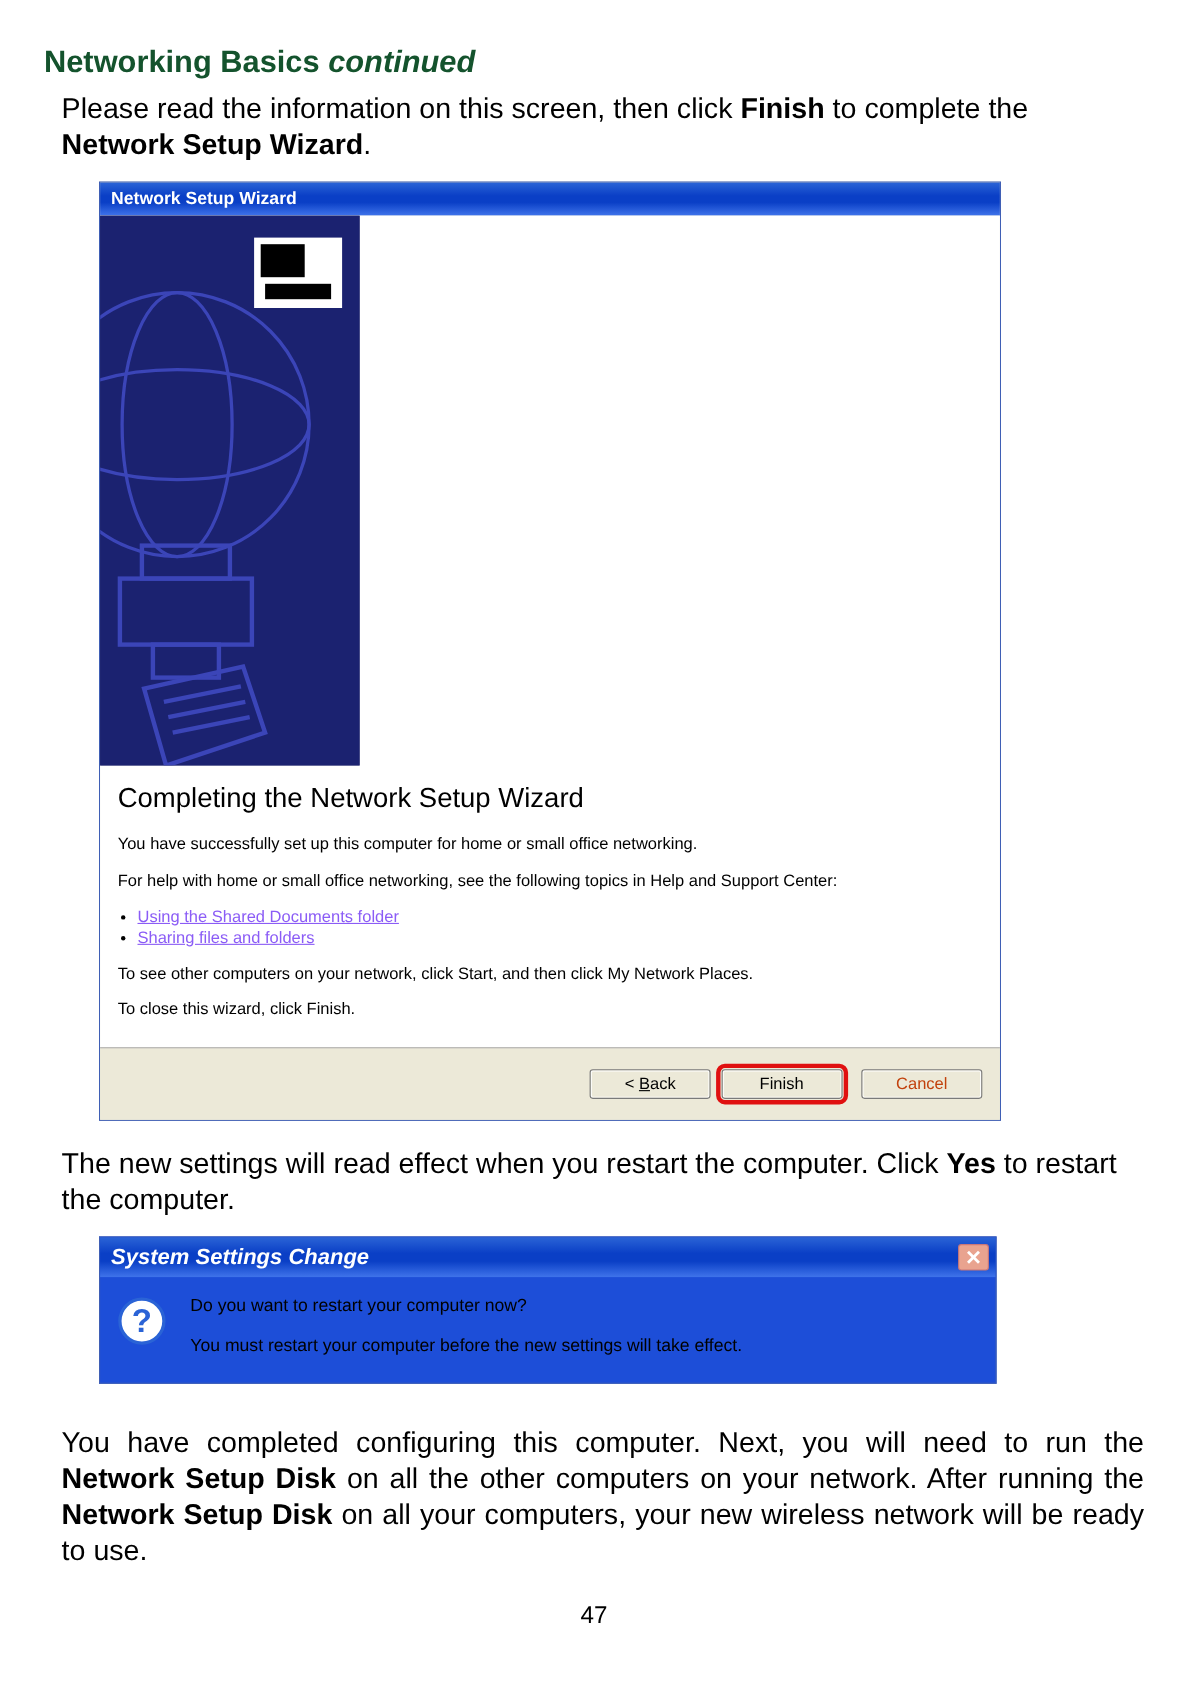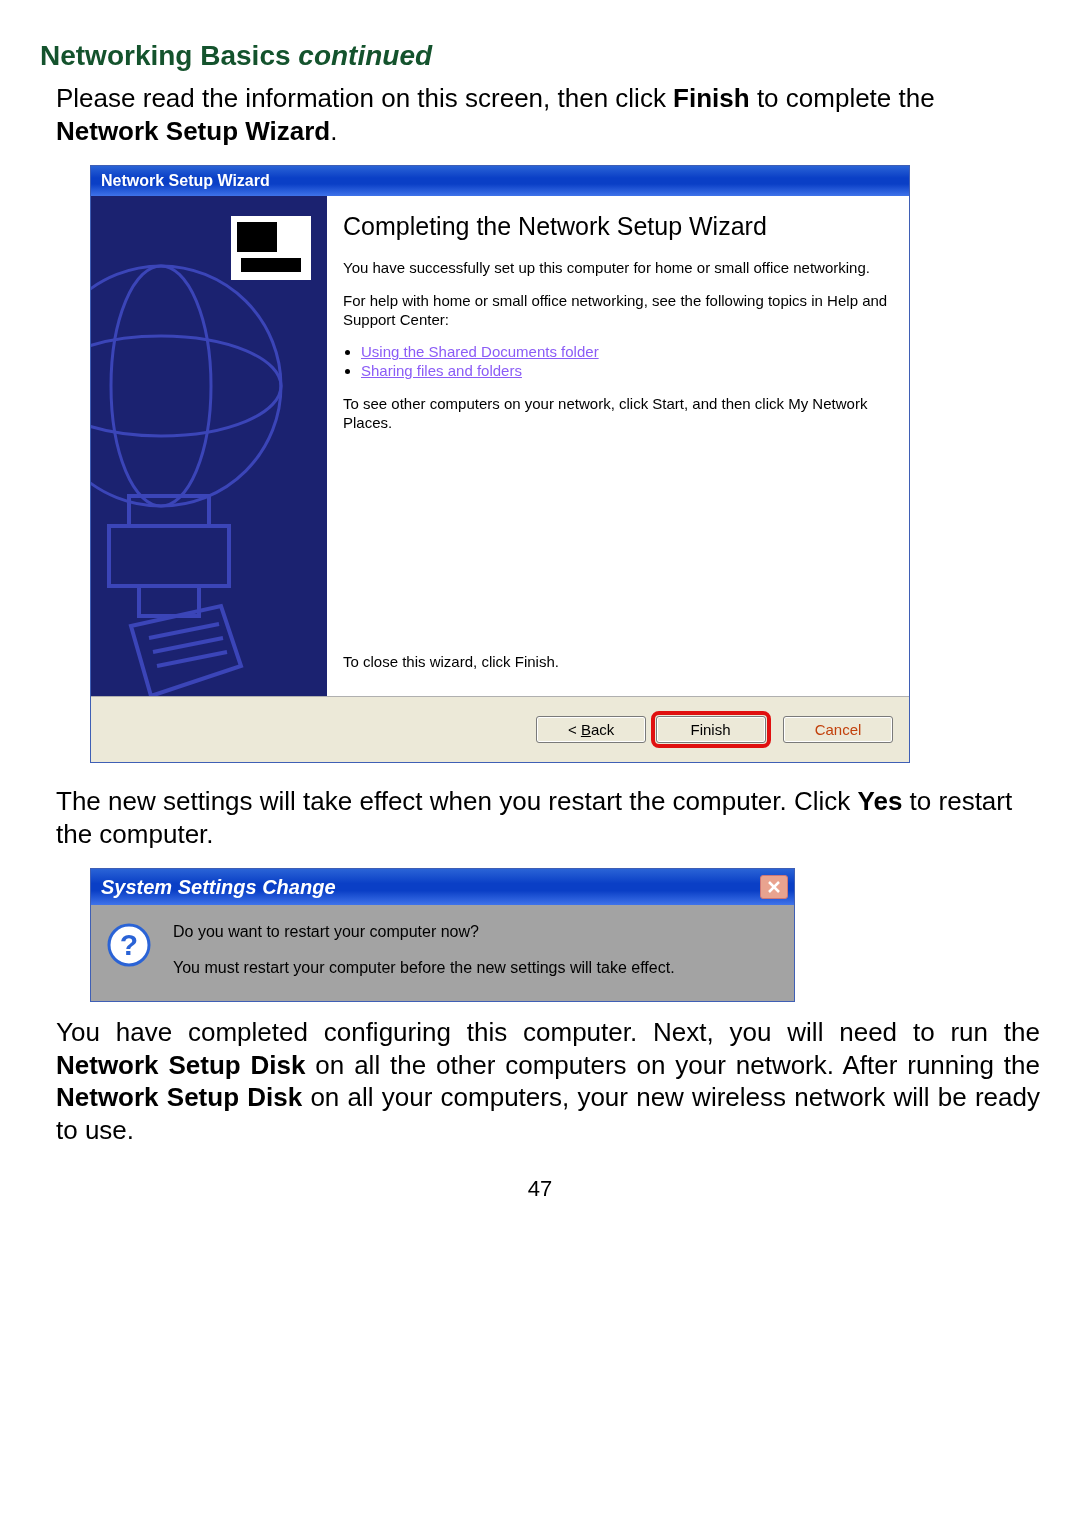--- a/index.html
+++ b/index.html
@@ -36,20 +36,21 @@
     background: linear-gradient(#2a63d6,#0a3fc6 40%,#0a3fc6 60%,#3f73ea);
     color: #fff;
     font-family: "Trebuchet MS", Tahoma, sans-serif;
     font-weight: bold;
     font-size: 16px;
     padding: 6px 10px;
   }
   .wizard-body {
     display: flex;
     background: #fff;
+    flex-direction: column;
   }
   .wizard-side {
     width: 236px;
     background: #1a2168;
     position: relative;
     overflow: hidden;
   }
   .wizard-side svg { display:block; }
   .wizard-main {
     flex: 1;
@@ -95,24 +96,24 @@
   .hl-red {
     border: 4px solid #e01010;
     border-radius: 8px;
     padding: 1px;
     display: inline-block;
   }
   .hl-red .xp-btn { margin-left:0; }
 
   
   .dialog {
-    width: 705px;
-    margin: 0 0 14px 50px;
+    width: 816px;
+    margin: 0 0 37px 50px;
     border: 1px solid #3f5fb5;
-    background: #a3a3a3;
+    background: #1d4ed8;
   }
   .dialog .titlebar {
     display:flex; align-items:center; justify-content:space-between;
     font-size: 20px;
     font-style: italic;
     padding: 6px 6px 6px 10px;
   }
   .close-x {
     width: 28px; height: 24px;
     background: #e9a38f;
@@ -203,21 +204,21 @@
   <div class="wizard-footer">
     <span class="xp-btn"><span>&lt; </span><span class="u">B</span><span>ack</span></span>
     <span class="hl-red">
       <span class="xp-btn">Finish</span>
     </span>
     <span class="xp-btn disabled">Cancel</span>
   </div>
 </div>
 
 <div class="body-text">
-  <span>The new settings will take effect when you restart the computer.  Click </span><span class="bold">Yes</span><span> to restart the computer.</span>
+  <span>The new settings will read effect when you restart the computer.  Click </span><span class="bold">Yes</span><span> to restart the computer.</span>
 </div>
 
 <div class="dialog">
   <div class="titlebar">
     <span>System Settings Change</span>
     <span class="close-x">
       <svg width="14" height="14" viewBox="0 0 14 14">
         <line x1="2" y1="2" x2="12" y2="12" stroke="#fff" stroke-width="2.5"></line>
         <line x1="12" y1="2" x2="2" y2="12" stroke="#fff" stroke-width="2.5"></line>
       </svg>

